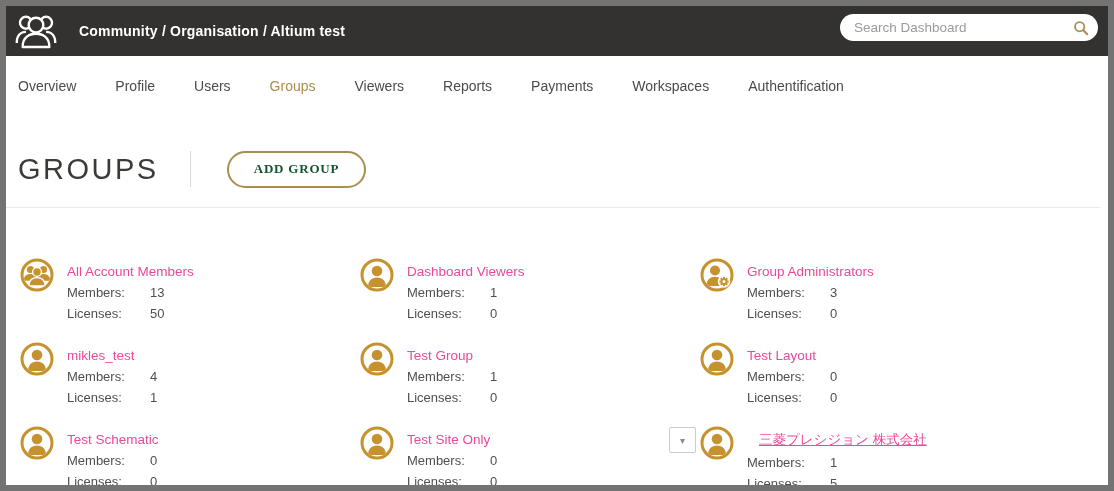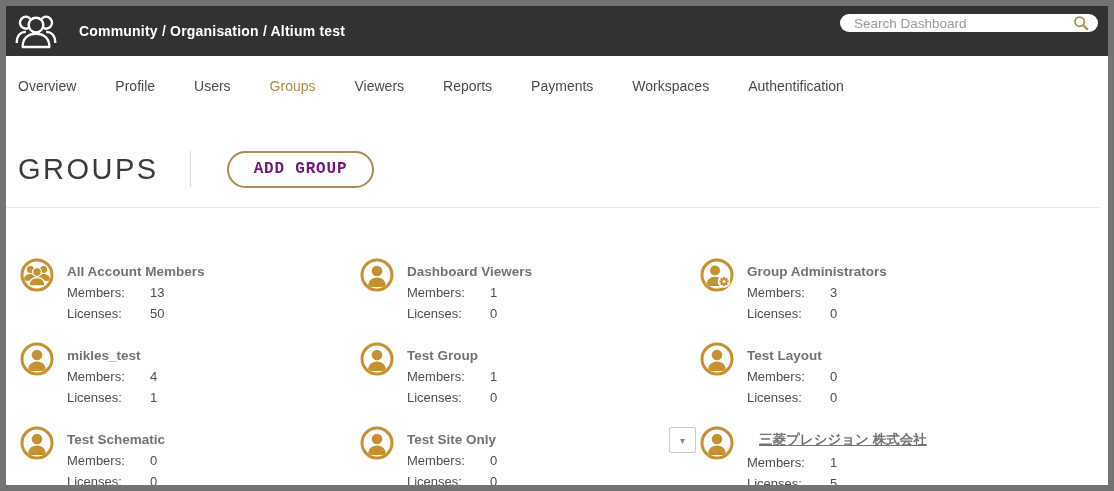--- a/index.html
+++ b/index.html
@@ -5,47 +5,47 @@
   html,body{margin:0;padding:0;background:#fff;}
   .window{
     width:1114px;height:491px;box-sizing:border-box;border:6px solid #737373;
     position:relative;background:#fff;overflow:hidden;
     font-family:"Liberation Sans",sans-serif;
   }
   
   .header{height:50px;background:#343231;display:flex;align-items:center;position:relative;}
   .logo{width:44px;height:40px;margin-left:8px;flex:0 0 auto;cursor:pointer;}
   .breadcrumb{color:#ffffff;font-weight:bold;font-size:14px;margin-left:21px;letter-spacing:.2px;cursor:pointer;}
-  .search{position:absolute;right:10px;top:8px;width:258px;height:18px;background:#fff;
+  .search{position:absolute;right:10px;top:8px;width:258px;height:27px;background:#fff;
     border-radius:14px;display:flex;align-items:center;padding:0 9px 0 12px;box-sizing:border-box;justify-content:space-between;}
   .search input{border:none;outline:none;flex:1;font-size:13.5px;color:#444;background:transparent;font-family:inherit;}
   .search input::placeholder{color:#9a9a9a;}
   .search-ic{width:16px;height:16px;flex:0 0 auto;cursor:pointer;}
   
   .nav{display:flex;gap:39px;padding-left:12px;margin-top:22px;font-size:14px;color:#4b4b4b;}
   .nav-item{cursor:pointer;white-space:nowrap;}
   .nav-item[data-active="true"]{color:#ab8d4a;}
   
   .title-row{display:flex;align-items:center;margin-top:56px;padding-left:12px;height:38px;}
   .page-title{font-size:29px;color:#3d3b38;letter-spacing:2.5px;font-weight:400;}
   .vdiv{width:1px;height:36px;background:#d9d9d9;margin:0 36px 0 31px;}
-  .add-btn{border:2px solid #a98e52;color:#701a75;border-radius:19px;background:#fff;
-    padding:0 25px;height:37px;font-size:16px;font-weight:bold;letter-spacing:.8px;
-    font-family:Liberation Mono, monospace;cursor:pointer;}
+  .add-btn{border:2px solid #a98e52;color:#14532d;border-radius:19px;background:#fff;
+    padding:0 25px;height:37px;font-size:13px;font-weight:bold;letter-spacing:.8px;
+    font-family:Liberation Serif, serif;cursor:pointer;}
   .sep{border:none;border-top:1px solid #e9e9e9;margin:19px 8px 0 0;height:0;}
   
   .grid{display:grid;grid-template-columns:340px 340px 340px;grid-auto-rows:84px;padding:50px 0 0 14px;}
   .card{display:flex;align-items:flex-start;}
   .gicon{width:34px;height:34px;flex:0 0 34px;}
   .gicon .v{display:none;width:34px;height:34px;}
   .gicon[data-icon="person"] .v-person{display:block;}
   .gicon[data-icon="group"] .v-group{display:block;}
   .gicon[data-icon="person-gear"] .v-person-gear{display:block;}
   .card-body{margin-left:13px;padding-top:4px;}
-  .card-title{display:inline-block;color:#737373;font-weight:bold;font-size:13.5px;margin-bottom:3px;
+  .card-title{display:inline-block;color:#ec4899;font-weight:normal;font-size:13.5px;margin-bottom:3px;
     cursor:pointer;text-decoration:none;}
   .card-title[data-underline="true"]{text-decoration:underline;margin-left:12px;}
   .crow{font-size:13px;color:#514f4d;line-height:21px;}
   .lbl{display:inline-block;width:83px;}
   
   .dropdown{position:absolute;left:663px;top:421px;width:27px;height:26px;background:#fff;
     border:1px solid #cccccc;border-radius:2px;color:#8a8a8a;font-size:10px;
     display:flex;align-items:center;justify-content:center;cursor:pointer;box-sizing:border-box;}
 </style>
 </head>

